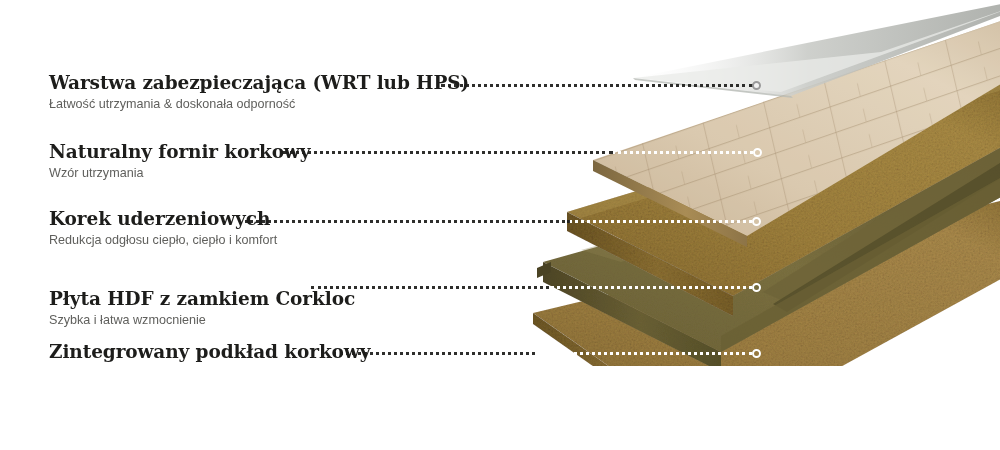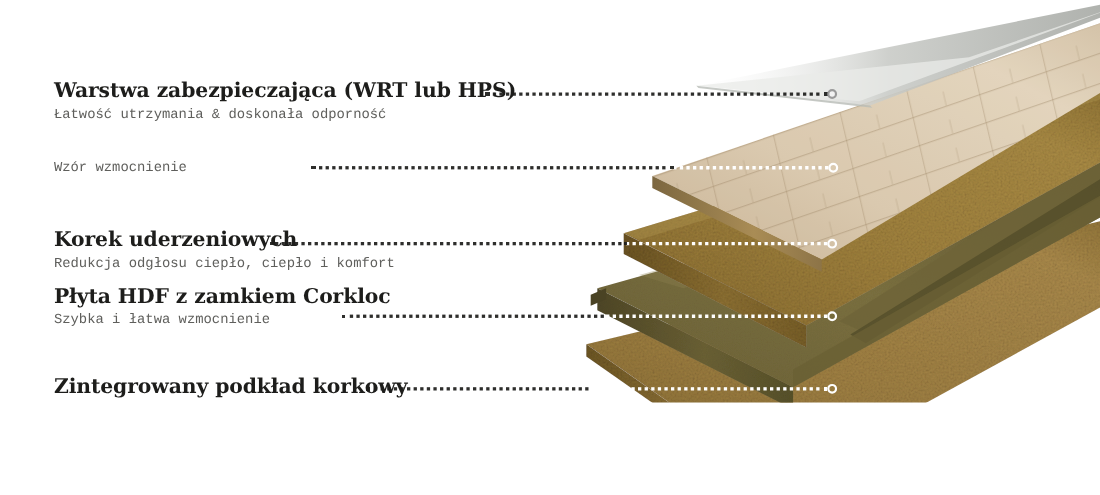--- a/index.html
+++ b/index.html
@@ -20,21 +20,21 @@
   .label-title{
     font-family:"DejaVu Serif", serif;
     font-weight:700;
     font-size:18.5px;
     color:#1d1d1b;
     white-space:nowrap;
     letter-spacing:-0.1px;
     line-height:1.15;
   }
   .label-sub{
-    font-family:Liberation Mono, monospace;
+    font-family:Liberation Sans, sans-serif;
     font-weight:400;
     font-size:12.6px;
     color:#5f5f5c;
     white-space:nowrap;
     line-height:1.3;
     margin-top:3px;
   }
   
   .leader{
     position:absolute;
@@ -221,29 +221,30 @@
   <div class="dot-marker" style="left:731px;top:217px;"></div>
   <div class="dot-marker" style="left:731px;top:283px;"></div>
   <div class="dot-marker" style="left:731px;top:349px;"></div>
 
   <div class="label-block" style="top:72px;">
     <div class="label-title">Warstwa zabezpieczająca (WRT lub HPS)</div>
     <div class="label-sub">Łatwość utrzymania &amp; doskonała odporność</div>
   </div>
 
   <div class="label-block" style="top:141px;">
-    <div class="label-sub">Wzór wzmocnienie</div>
+    <div class="label-title">Naturalny fornir korkowy</div>
+    <div class="label-sub">Wzór utrzymania</div>
   </div>
 
   <div class="label-block" style="top:208px;">
     <div class="label-title">Korek uderzeniowych</div>
     <div class="label-sub">Redukcja odgłosu ciepło, ciepło i komfort</div>
   </div>
 
-  <div class="label-block" style="top:259px;">
+  <div class="label-block" style="top:288px;">
     <div class="label-title">Płyta HDF z zamkiem Corkloc</div>
     <div class="label-sub">Szybka i łatwa wzmocnienie</div>
   </div>
 
   <div class="label-block" style="top:341px;text-align:right;">
     <div class="label-title">Zintegrowany podkład korkowy</div>
   </div>
 
 </div>
 

